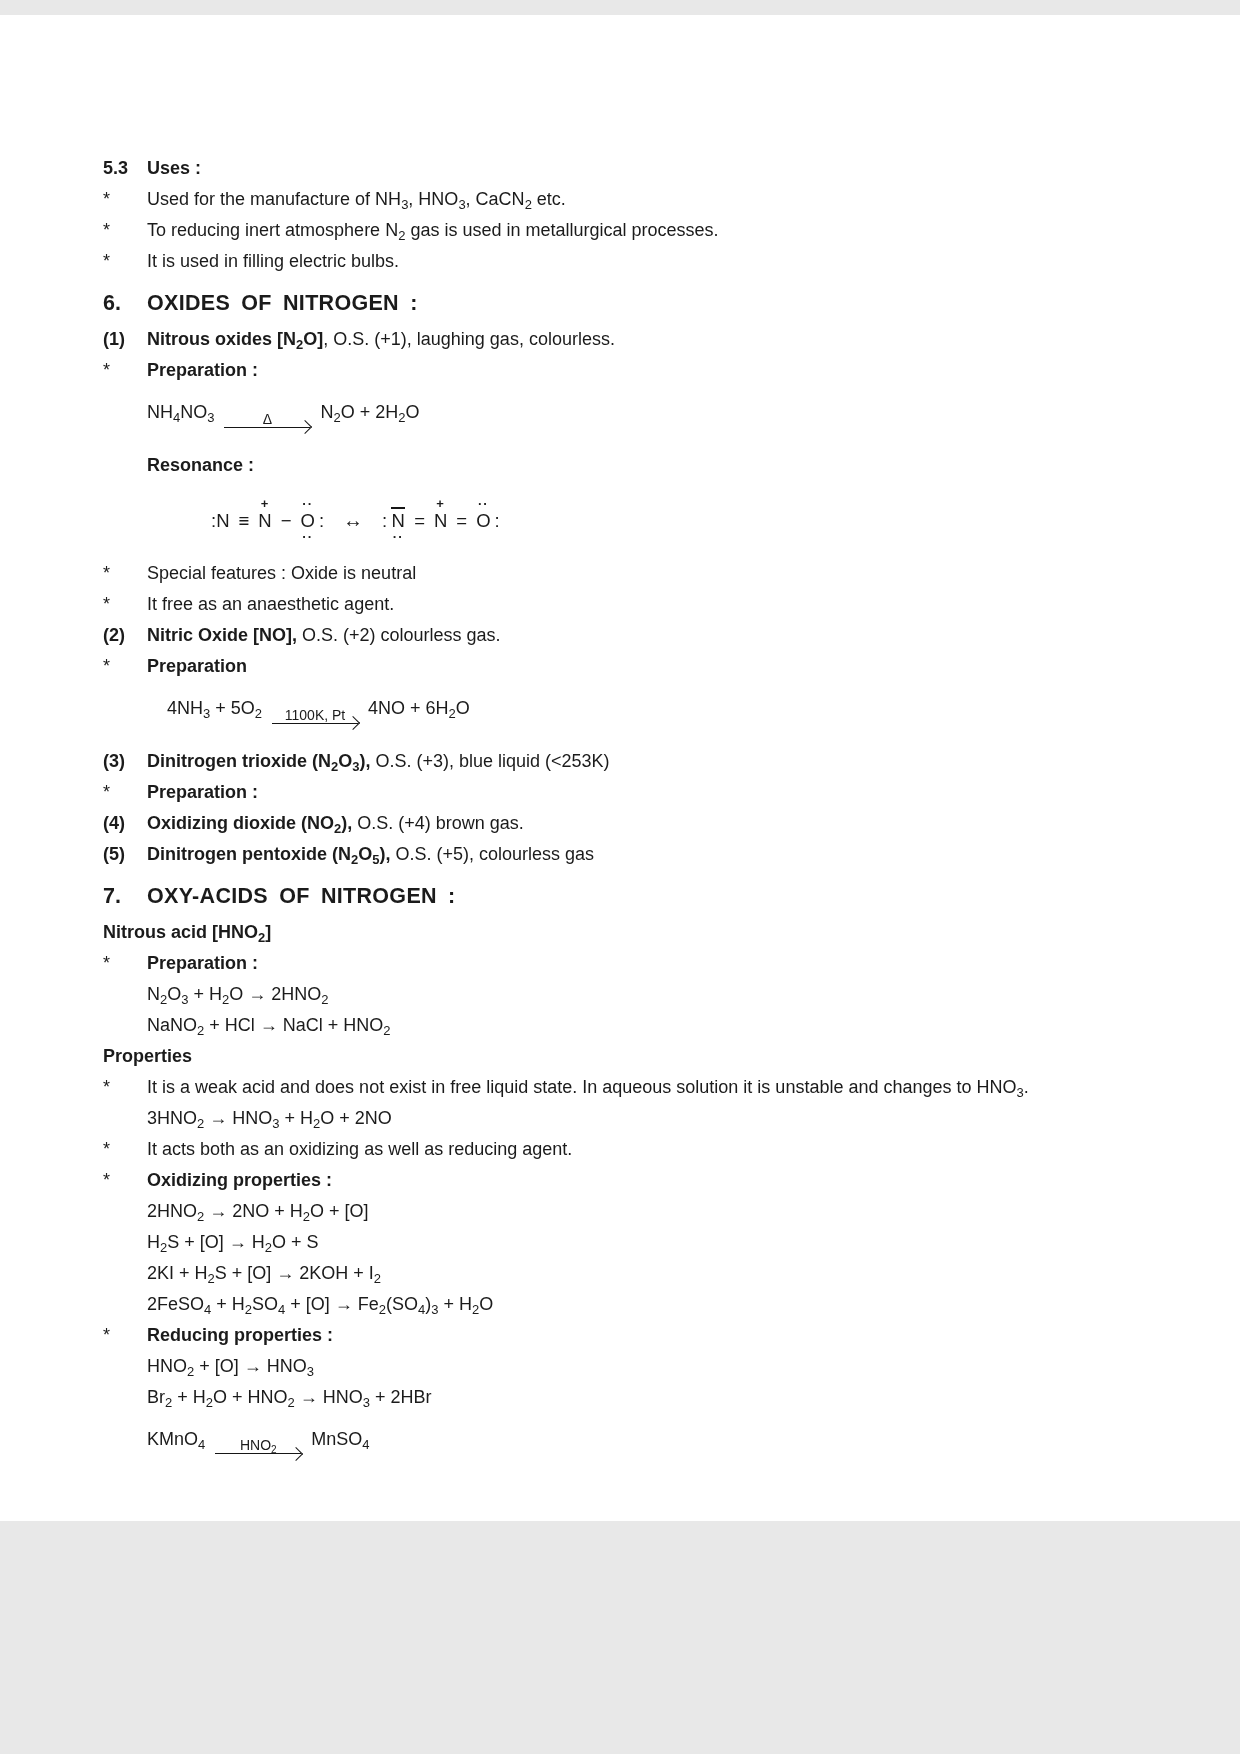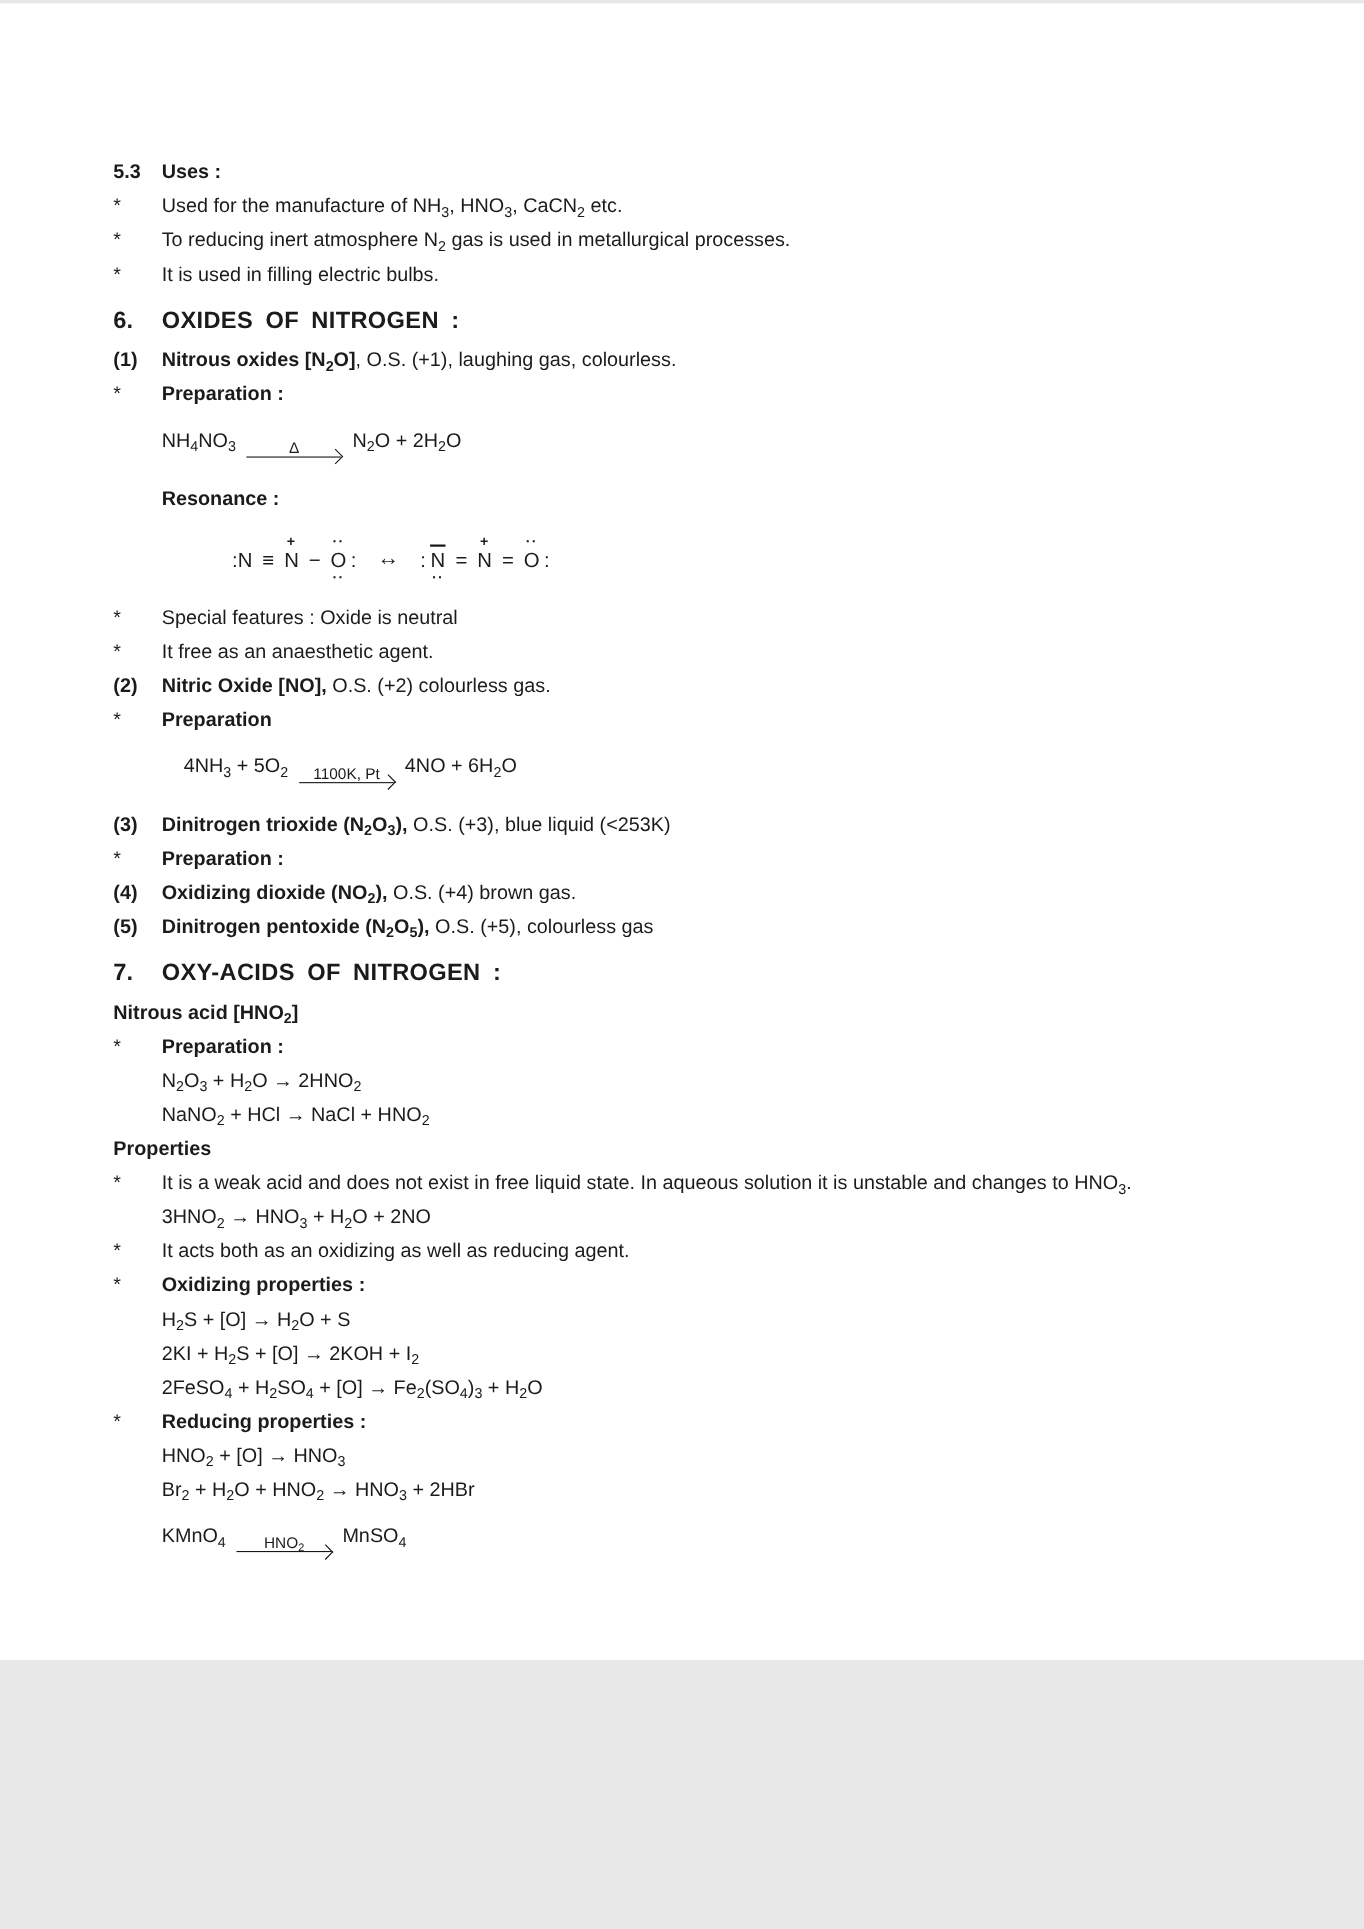--- a/index.html
+++ b/index.html
@@ -1,16 +1,16 @@
 <!DOCTYPE html>
 <html><head>
 <meta charset="utf-8">
 <style>
   html,body{margin:0;padding:0;background:#e8e8e8;}
-  .page{position:relative;width:1240px;height:1506px;background:#ffffff;margin:3px auto;
+  .page{position:relative;width:1240px;height:1506px;background:#ffffff;margin:15px auto;
         font-family:"Liberation Sans","DejaVu Sans",sans-serif;color:#1b1b1b;overflow:hidden;}
   .content{position:absolute;left:103px;top:138px;right:38px;}
   .line{display:flex;align-items:baseline;font-size:18px;line-height:31px;}
   .line .mk{flex:0 0 44px;font-weight:bold;}
   .line .mk.ast{font-weight:400;}
   .line .body{flex:1;min-width:0;}
   .bold{font-weight:bold;}
   .k-h1{font-size:21.5px;line-height:36px;margin:8px 0 3px;}
   .k-h1 .mk{flex-basis:44px;}
   .k-h1 .run{letter-spacing:.3px;word-spacing:5px;}
@@ -217,20 +217,24 @@
       <div class="line k-row">
         <span class="mk ast">*</span>
         <span class="body"><span class="run">It acts both as an oxidizing as well as reducing agent.</span></span>
       </div>
       <div class="line k-row">
         <span class="mk ast">*</span>
         <span class="body"><span class="run bold">Oxidizing properties :</span></span>
       </div>
       <div class="line k-row">
         <span class="mk"></span>
+        <span class="body"><span class="run">2HNO</span><sub class="sb">2</sub><span class="run"> → 2NO + H</span><sub class="sb">2</sub><span class="run">O + [O]</span></span>
+      </div>
+      <div class="line k-row">
+        <span class="mk"></span>
         <span class="body"><span class="run">H</span><sub class="sb">2</sub><span class="run">S + [O] → H</span><sub class="sb">2</sub><span class="run">O + S</span></span>
       </div>
       <div class="line k-row">
         <span class="mk"></span>
         <span class="body"><span class="run">2KI + H</span><sub class="sb">2</sub><span class="run">S + [O] → 2KOH + I</span><sub class="sb">2</sub></span>
       </div>
       <div class="line k-row">
         <span class="mk"></span>
         <span class="body"><span class="run">2FeSO</span><sub class="sb">4</sub><span class="run"> + H</span><sub class="sb">2</sub><span class="run">SO</span><sub class="sb">4</sub><span class="run"> + [O] → Fe</span><sub class="sb">2</sub><span class="run">(SO</span><sub class="sb">4</sub><span class="run">)</span><sub class="sb">3</sub><span class="run"> + H</span><sub class="sb">2</sub><span class="run">O</span></span>
       </div>

